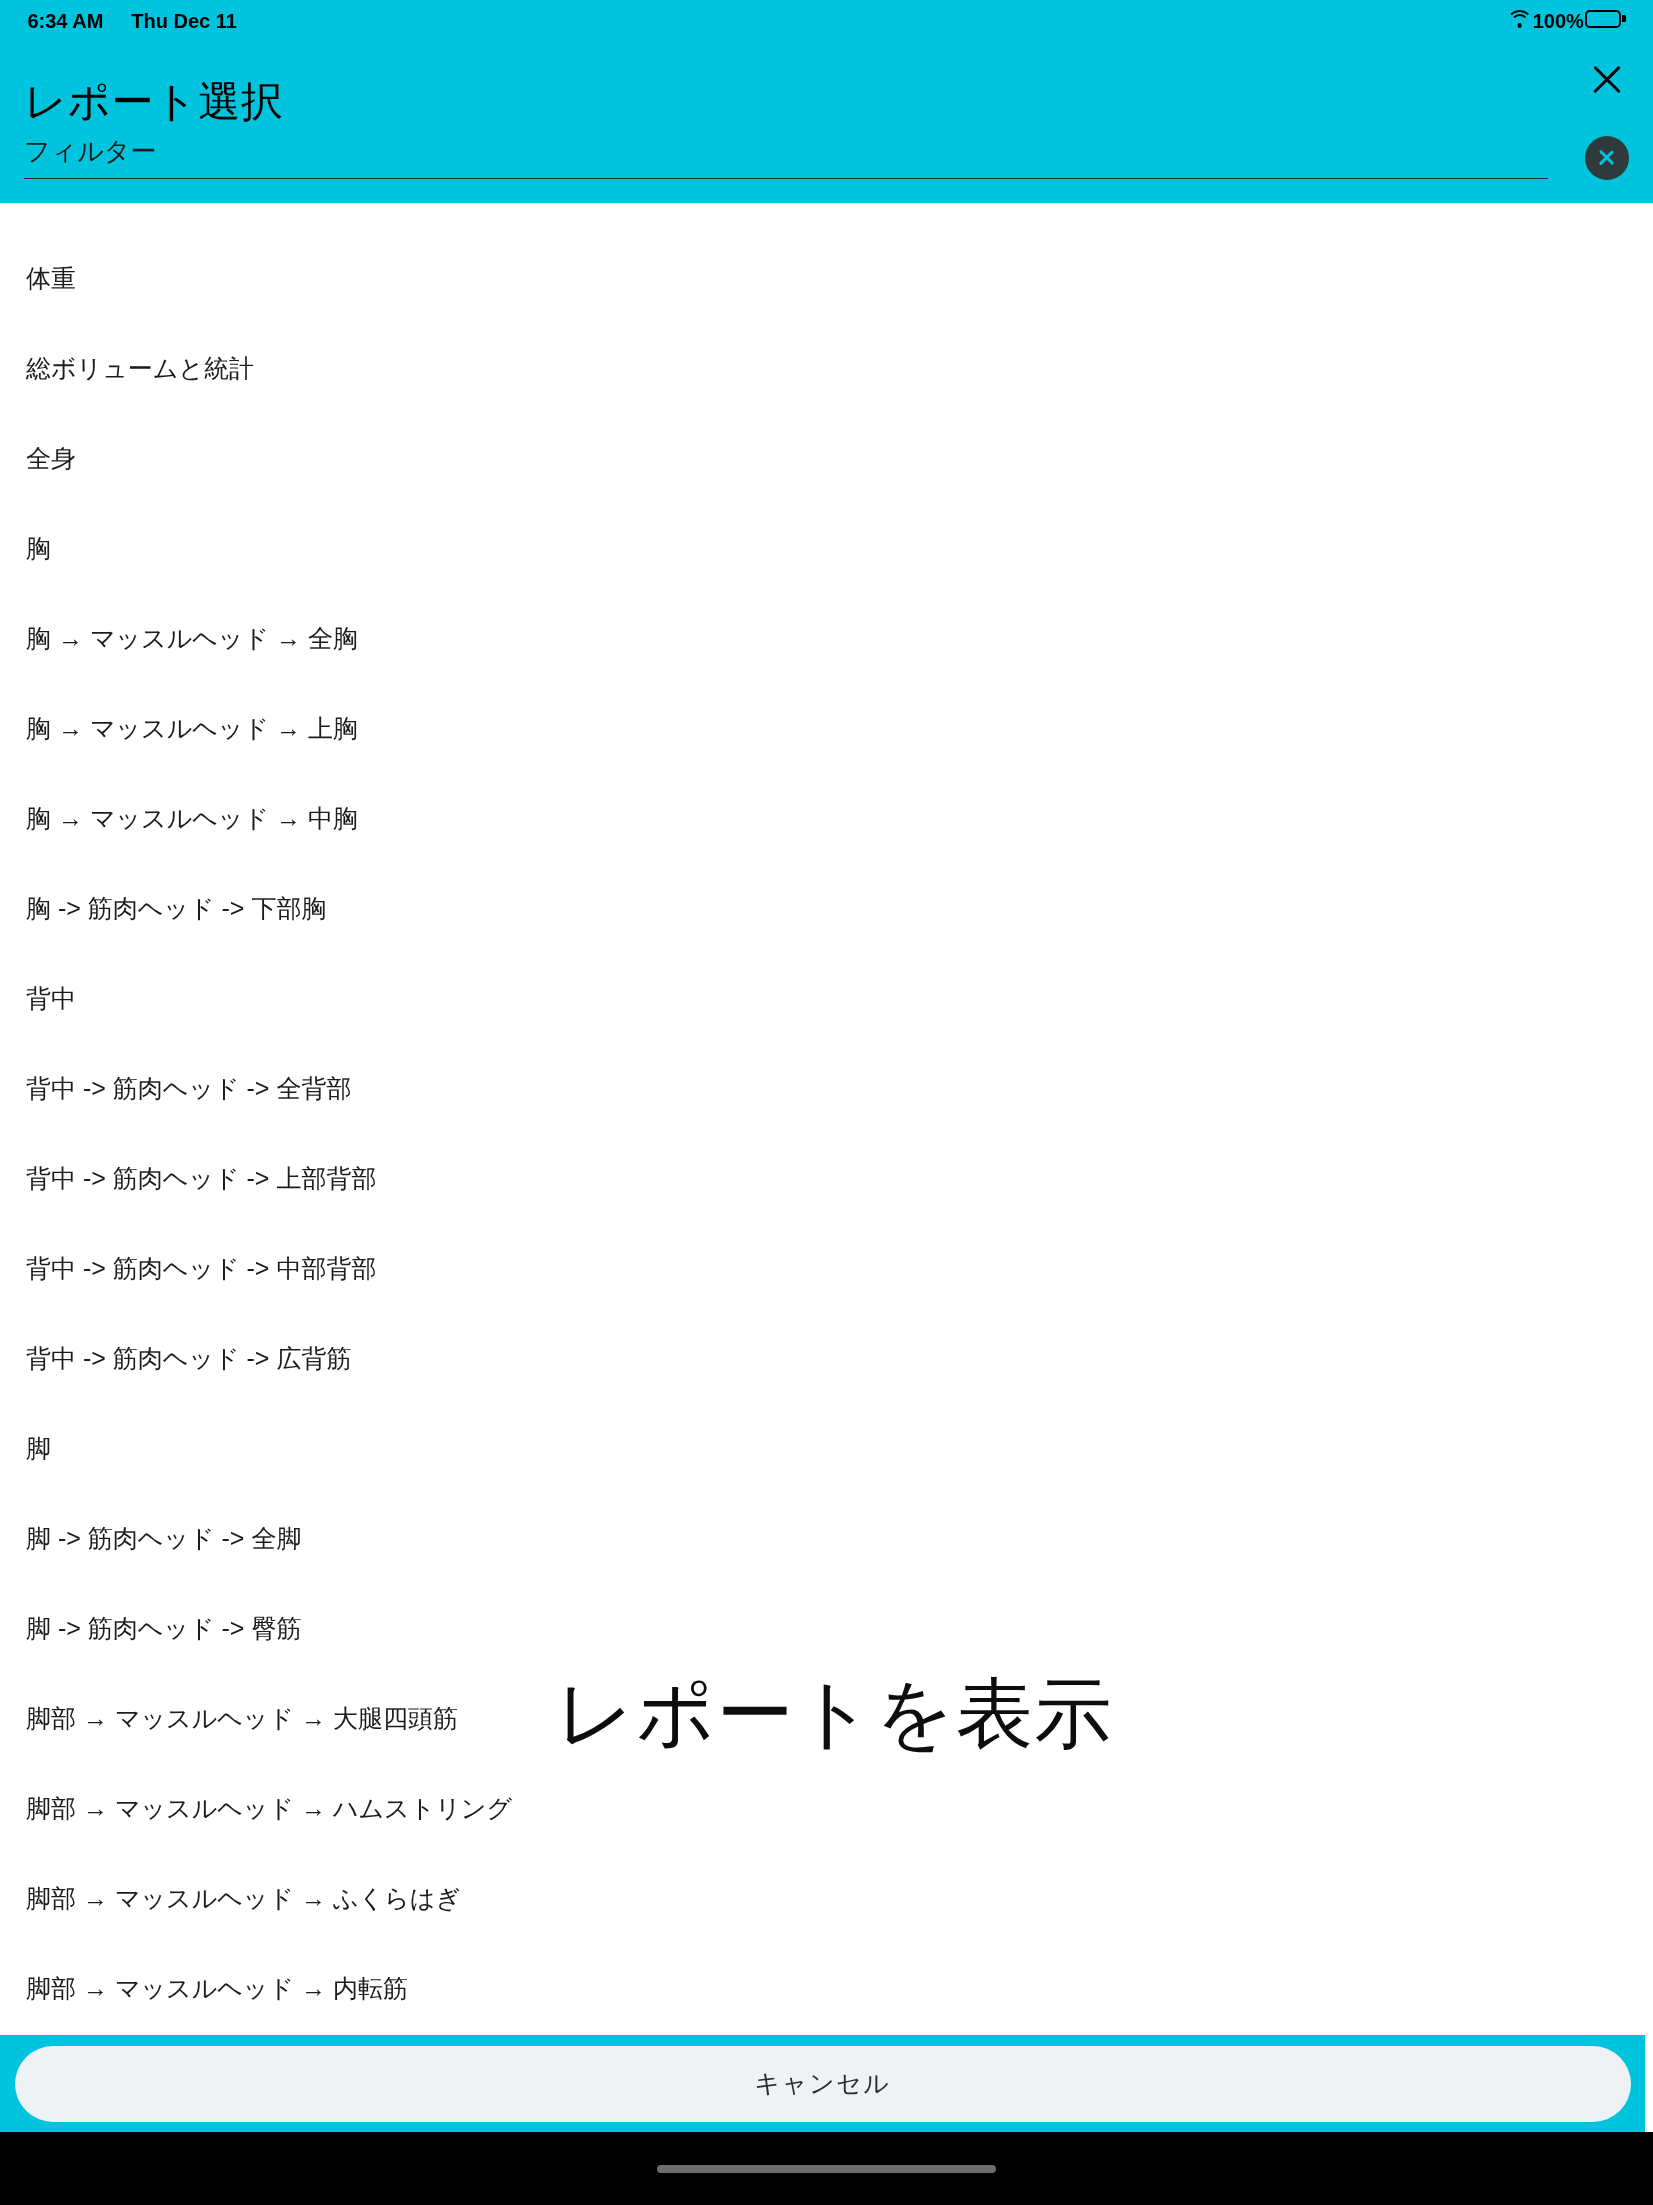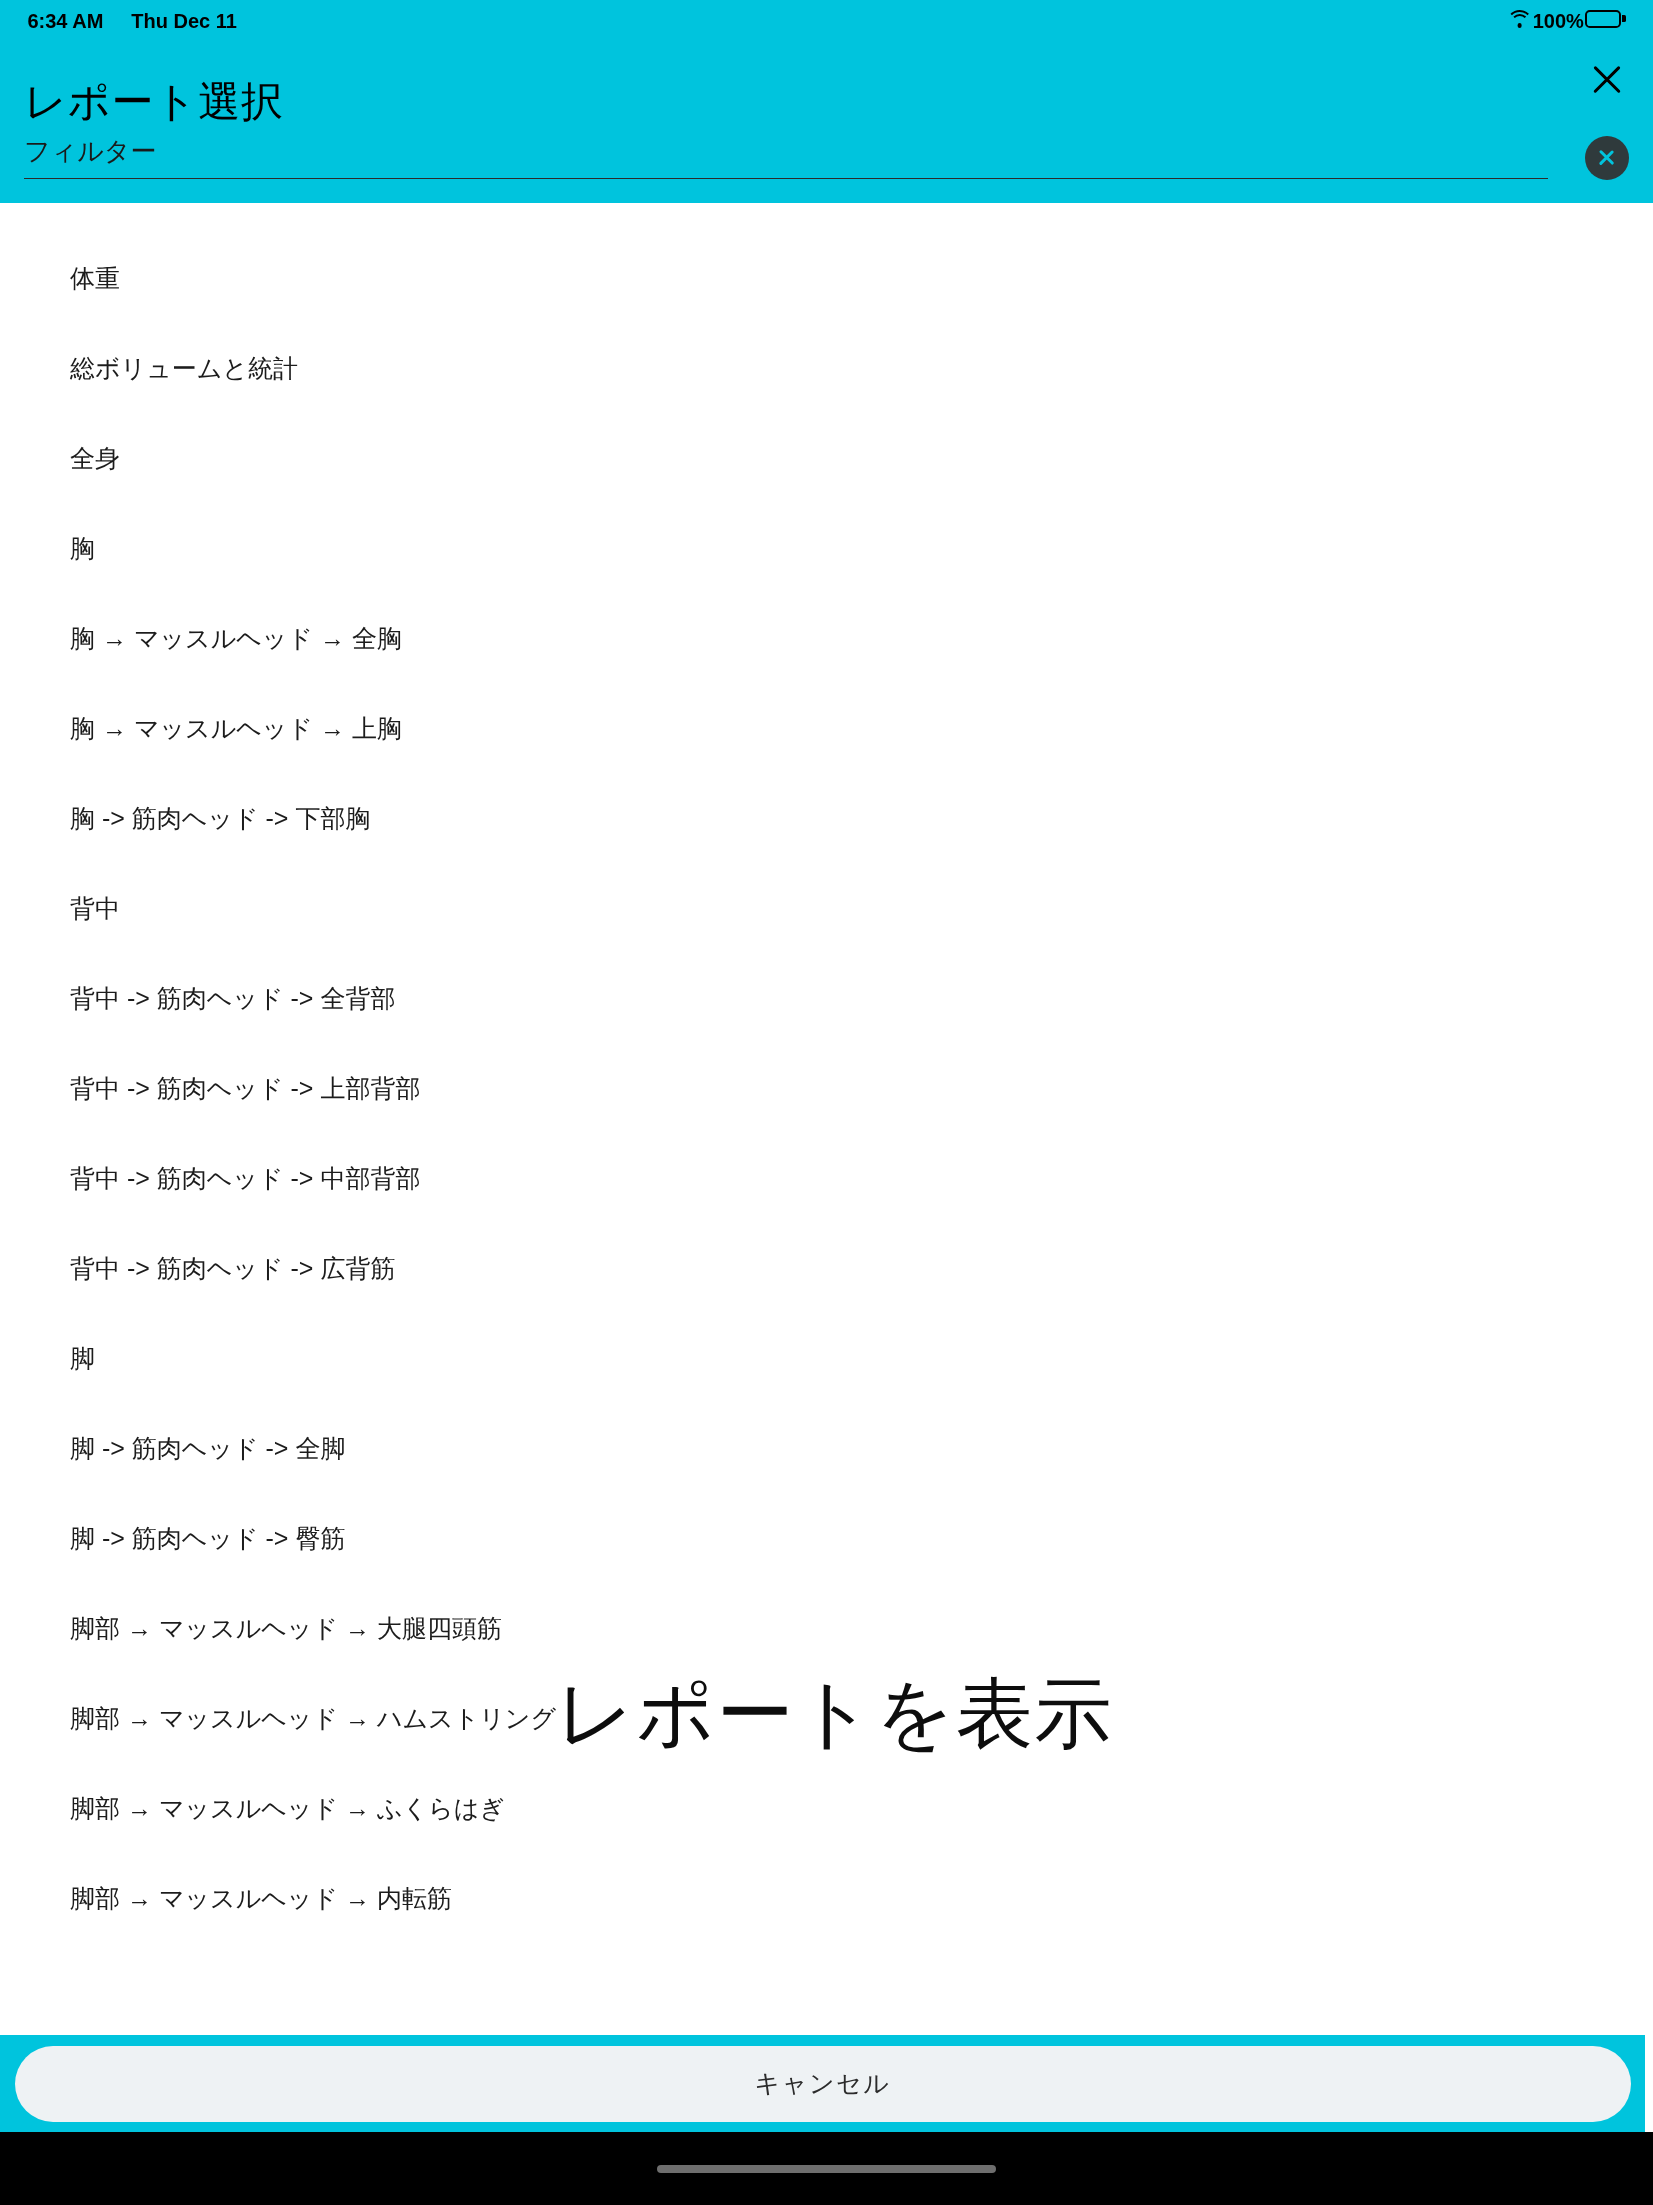--- a/index.html
+++ b/index.html
@@ -185,21 +185,20 @@
 
   
   .list {
     position: absolute;
     top: 234px;
     left: 0;
     right: 0;
     bottom: 129px;
     background: #ffffff;
     overflow: hidden;
-    margin-left: 44px;
   }
   .list-item {
     height: 90px;
     display: flex;
     align-items: center;
     padding: 0 26px;
     box-sizing: border-box;
     font-size: 25px;
     color: #1c1c1c;
     border-bottom: 0.8px solid rgba(0,0,0,0.0);
@@ -300,20 +299,21 @@
   <div class="filter-clear"></div>
 </div>
 
 <div class="list">
   <div class="list-item">体重</div>
   <div class="list-item">総ボリュームと統計</div>
   <div class="list-item">全身</div>
   <div class="list-item">胸</div>
   <div class="list-item">胸 → マッスルヘッド → 全胸</div>
   <div class="list-item">胸 → マッスルヘッド → 上胸</div>
+  <div class="list-item">胸 → マッスルヘッド → 中胸</div>
   <div class="list-item">胸 -&gt; 筋肉ヘッド -&gt; 下部胸</div>
   <div class="list-item">背中</div>
   <div class="list-item">背中 -&gt; 筋肉ヘッド -&gt; 全背部</div>
   <div class="list-item">背中 -&gt; 筋肉ヘッド -&gt; 上部背部</div>
   <div class="list-item">背中 -&gt; 筋肉ヘッド -&gt; 中部背部</div>
   <div class="list-item">背中 -&gt; 筋肉ヘッド -&gt; 広背筋</div>
   <div class="list-item">脚</div>
   <div class="list-item">脚 -&gt; 筋肉ヘッド -&gt; 全脚</div>
   <div class="list-item">脚 -&gt; 筋肉ヘッド -&gt; 臀筋</div>
   <div class="list-item">脚部 → マッスルヘッド → 大腿四頭筋</div>

